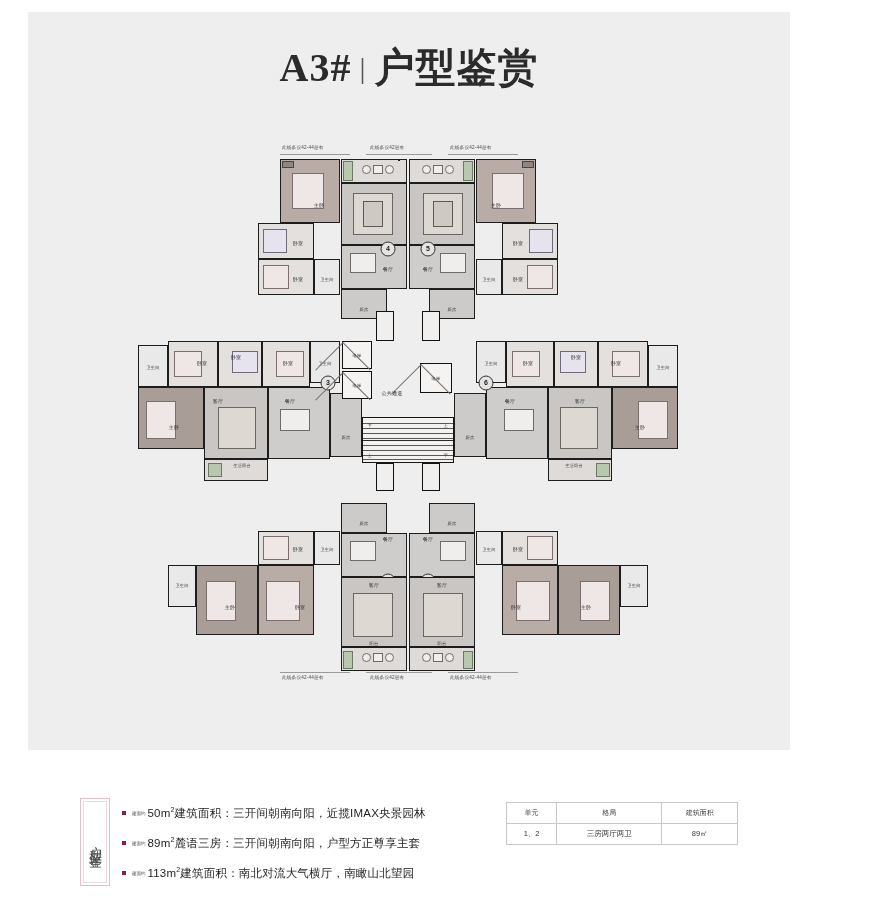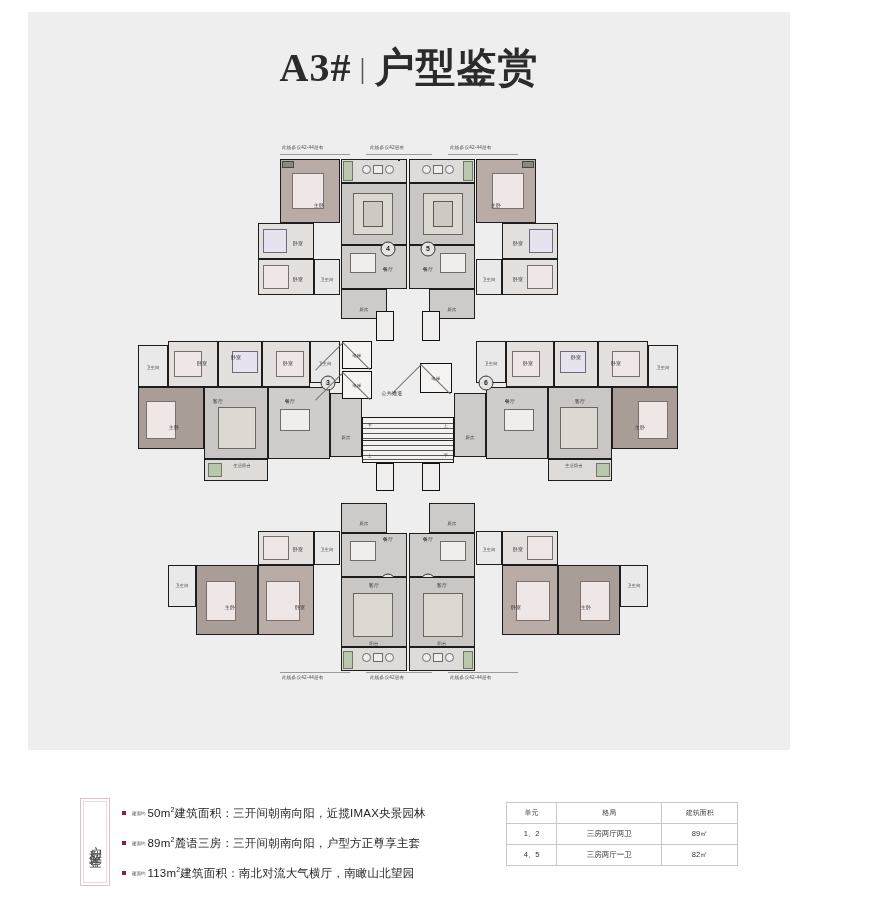--- a/index.html
+++ b/index.html
@@ -471,22 +471,17 @@
         <th class="c2">格局</th>
         <th class="c3">建筑面积</th>
       </tr>
     </thead>
     <tbody>
       <tr>
         <td class="c1">1、2</td>
         <td class="c2">三房两厅两卫</td>
         <td class="c3">89㎡</td>
       </tr>
-      <tr>
-        <td class="c1">4、5</td>
-        <td class="c2">三房两厅一卫</td>
-        <td class="c3">82㎡</td>
-      </tr>
     </tbody>
   </table>
 
 
 </div>
 
 </body></html>

